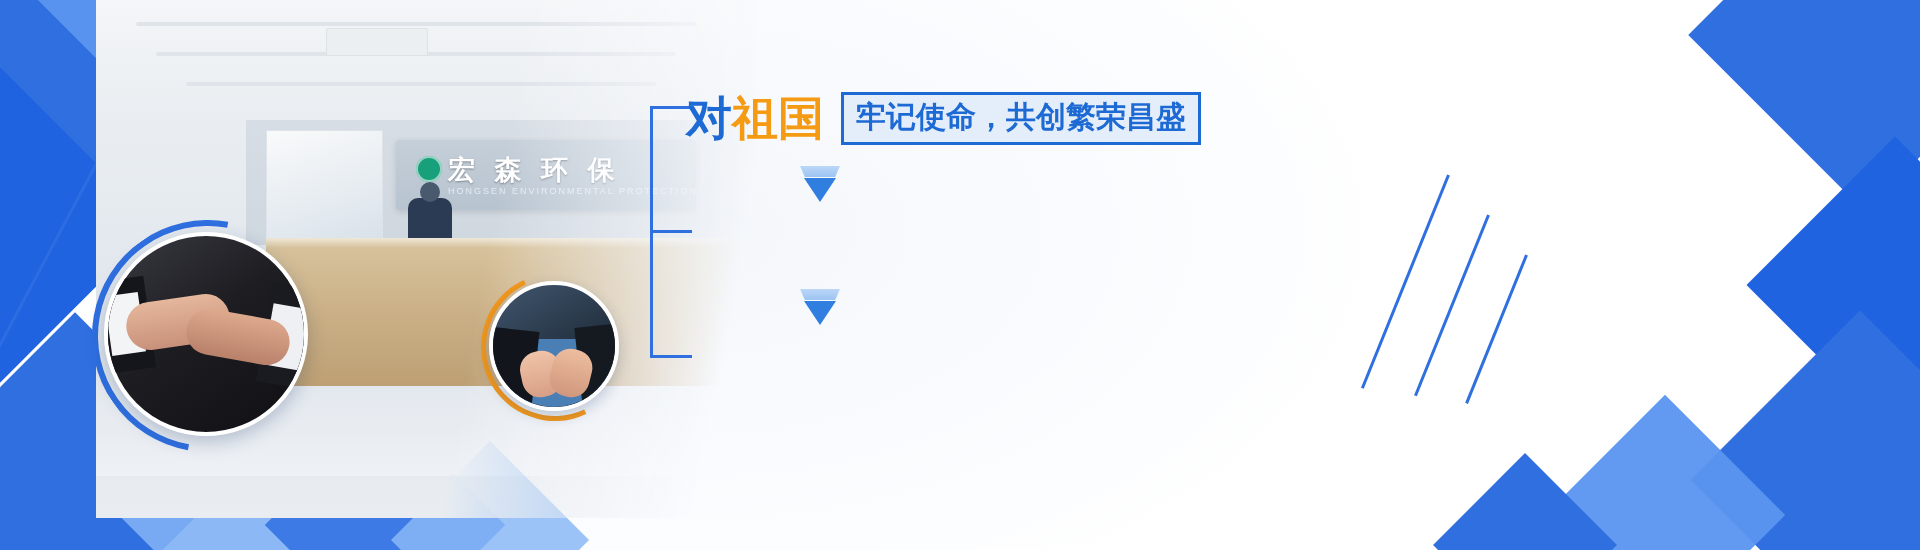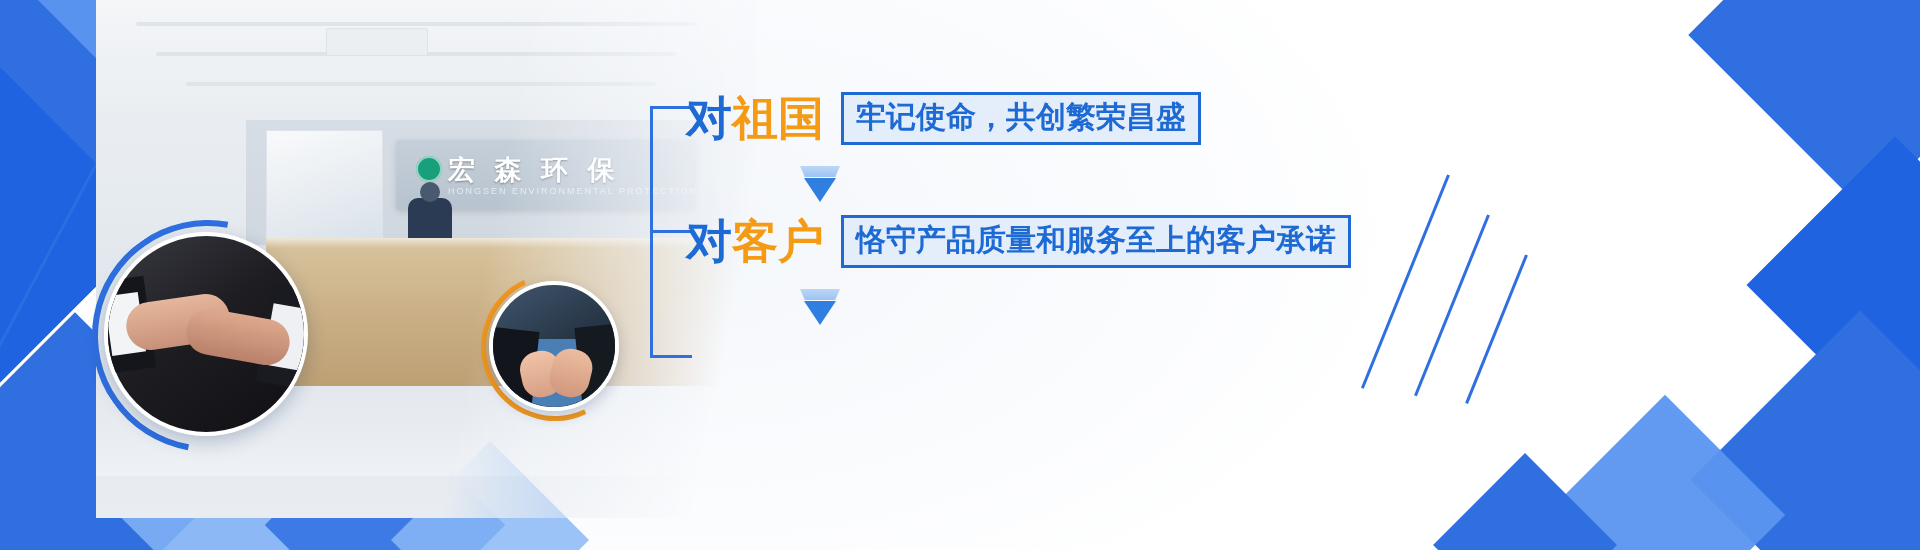--- a/index.html
+++ b/index.html
@@ -239,26 +239,20 @@
         <span class="c-blue">对</span><span class="c-orange">祖国</span>
       </div>
       <div class="chip">牢记使命，共创繁荣昌盛</div>
     </div>
 
     <div class="arrow a1">
       <div class="top"></div>
         <div class="bot"></div>
     </div>
 
-    <div class="row row2">
-      <div class="lead">
-        <span class="c-blue">对</span><span class="c-orange">客户</span>
-      </div>
-      <div class="chip">恪守产品质量和服务至上的客户承诺</div>
-    </div>
 
     <div class="arrow a2">
       <div class="top"></div>
         <div class="bot"></div>
     </div>
 
 
   </div>
 </div>
 

